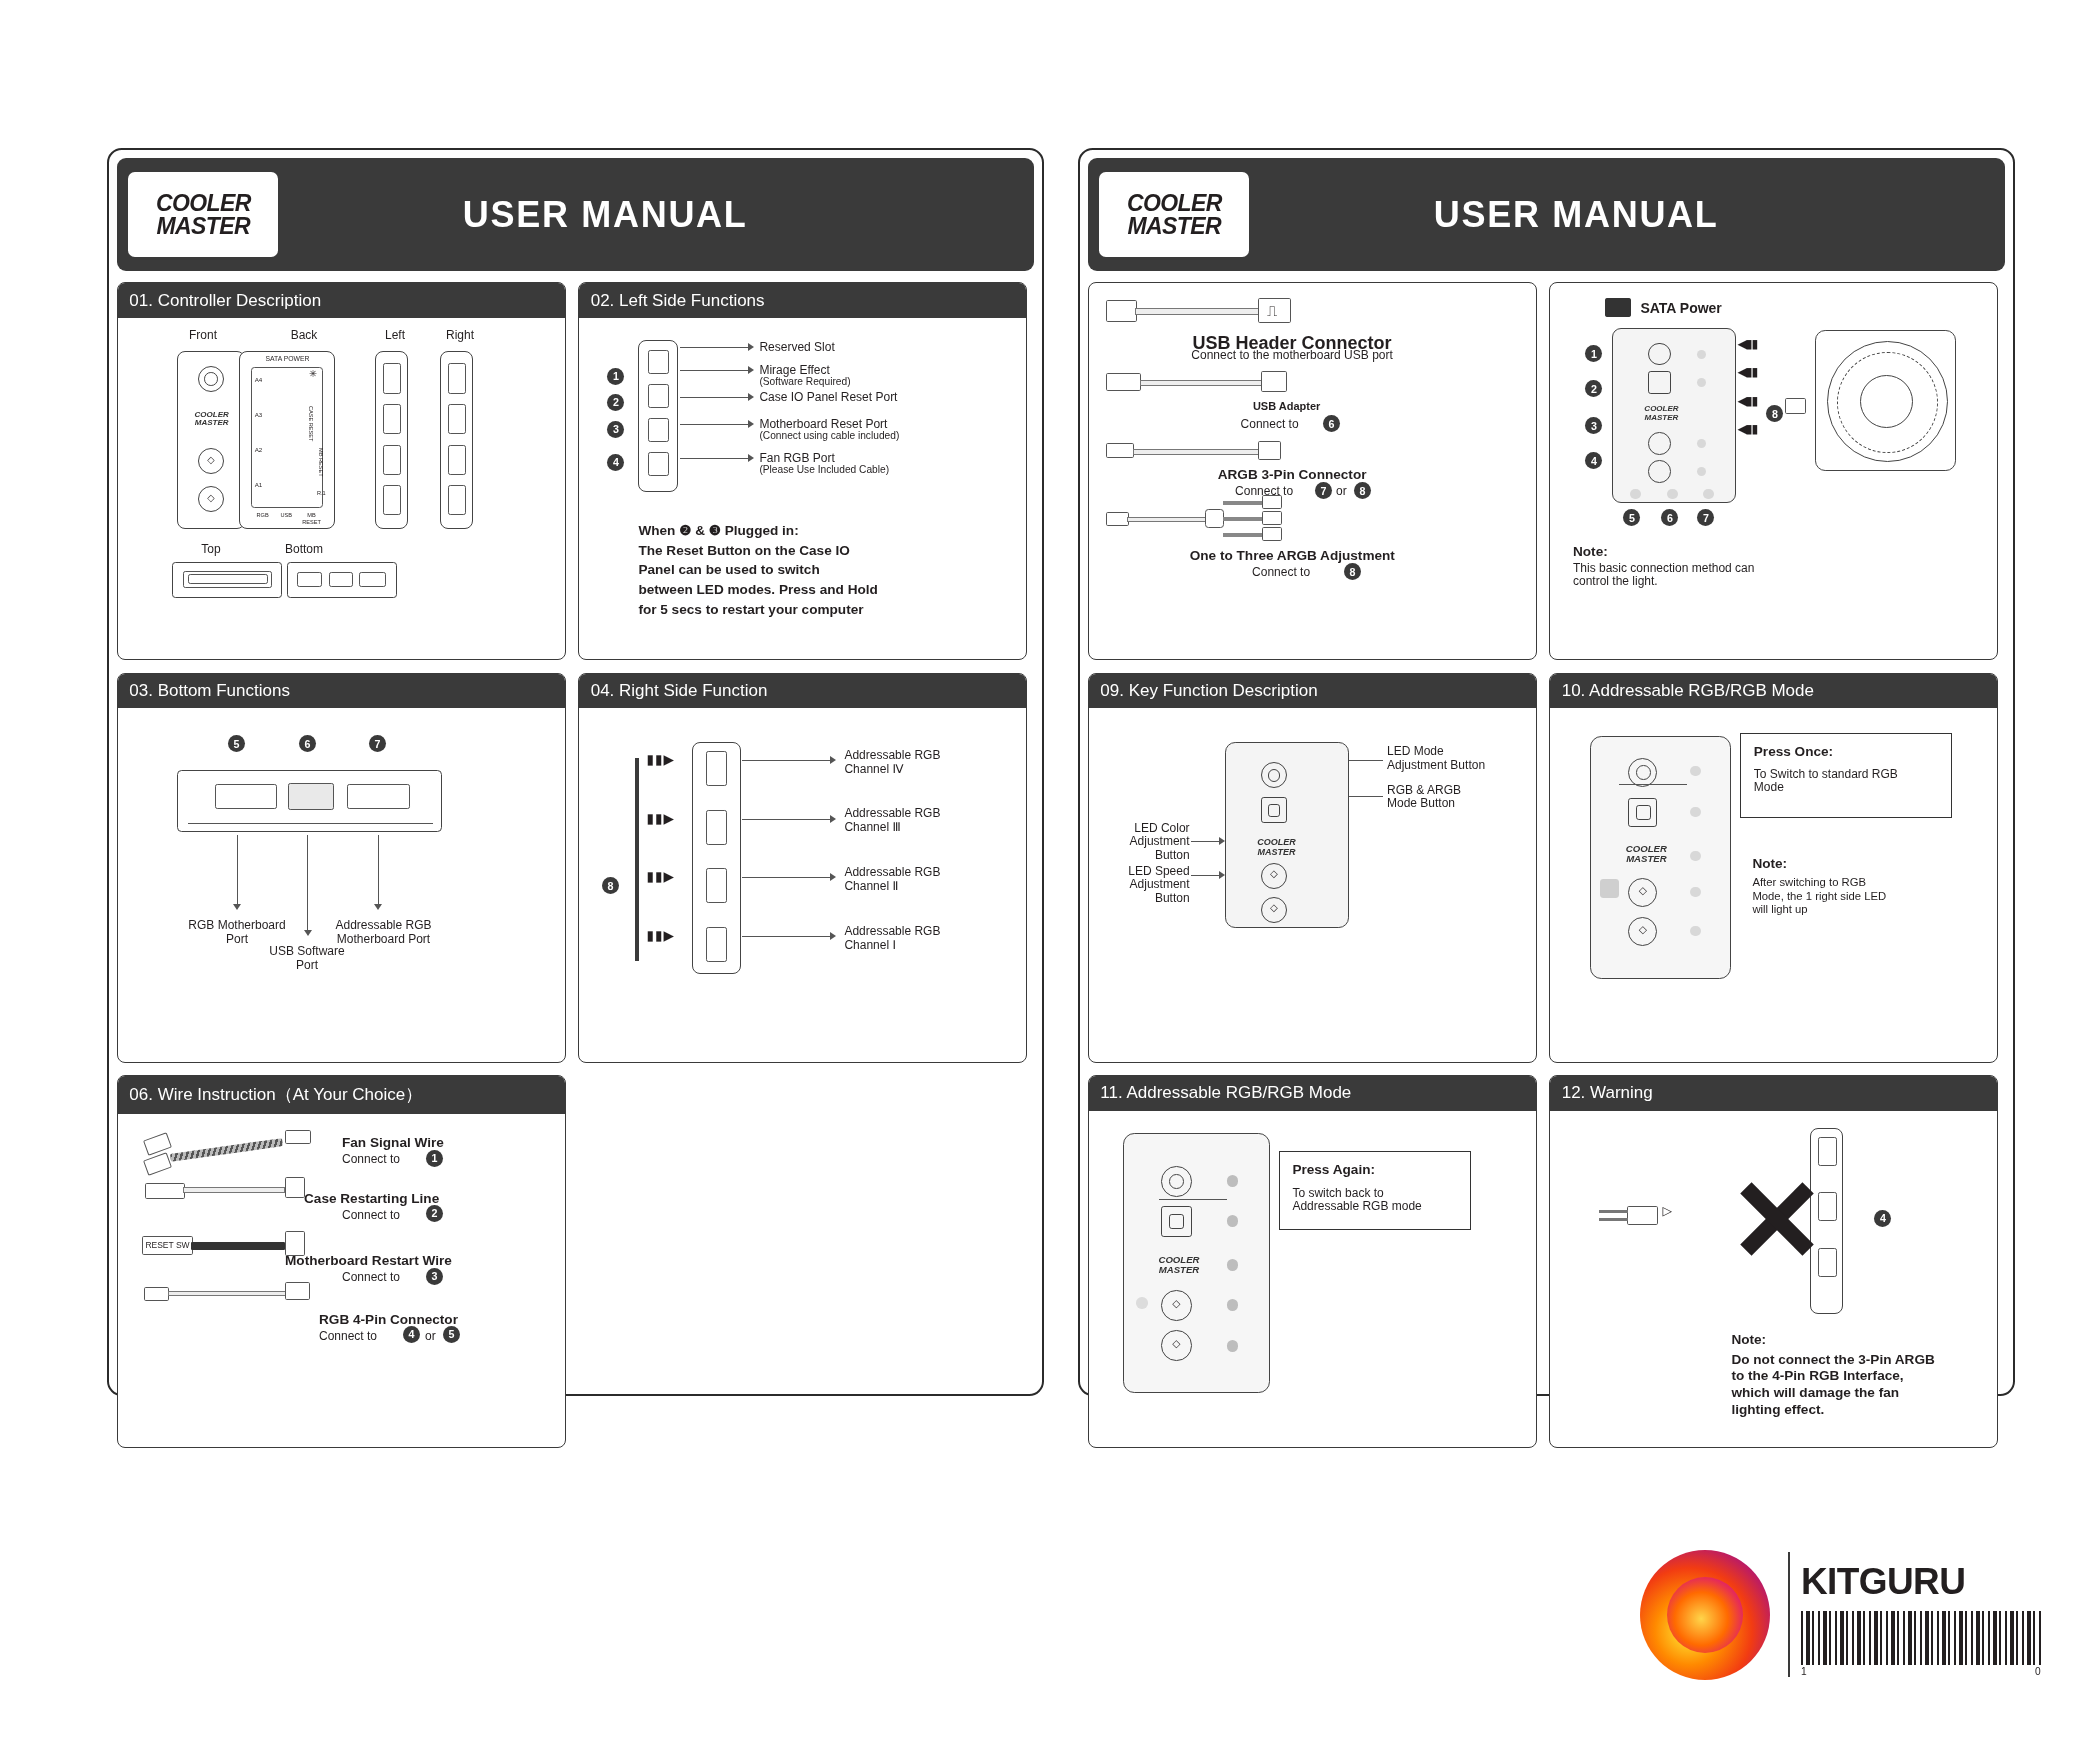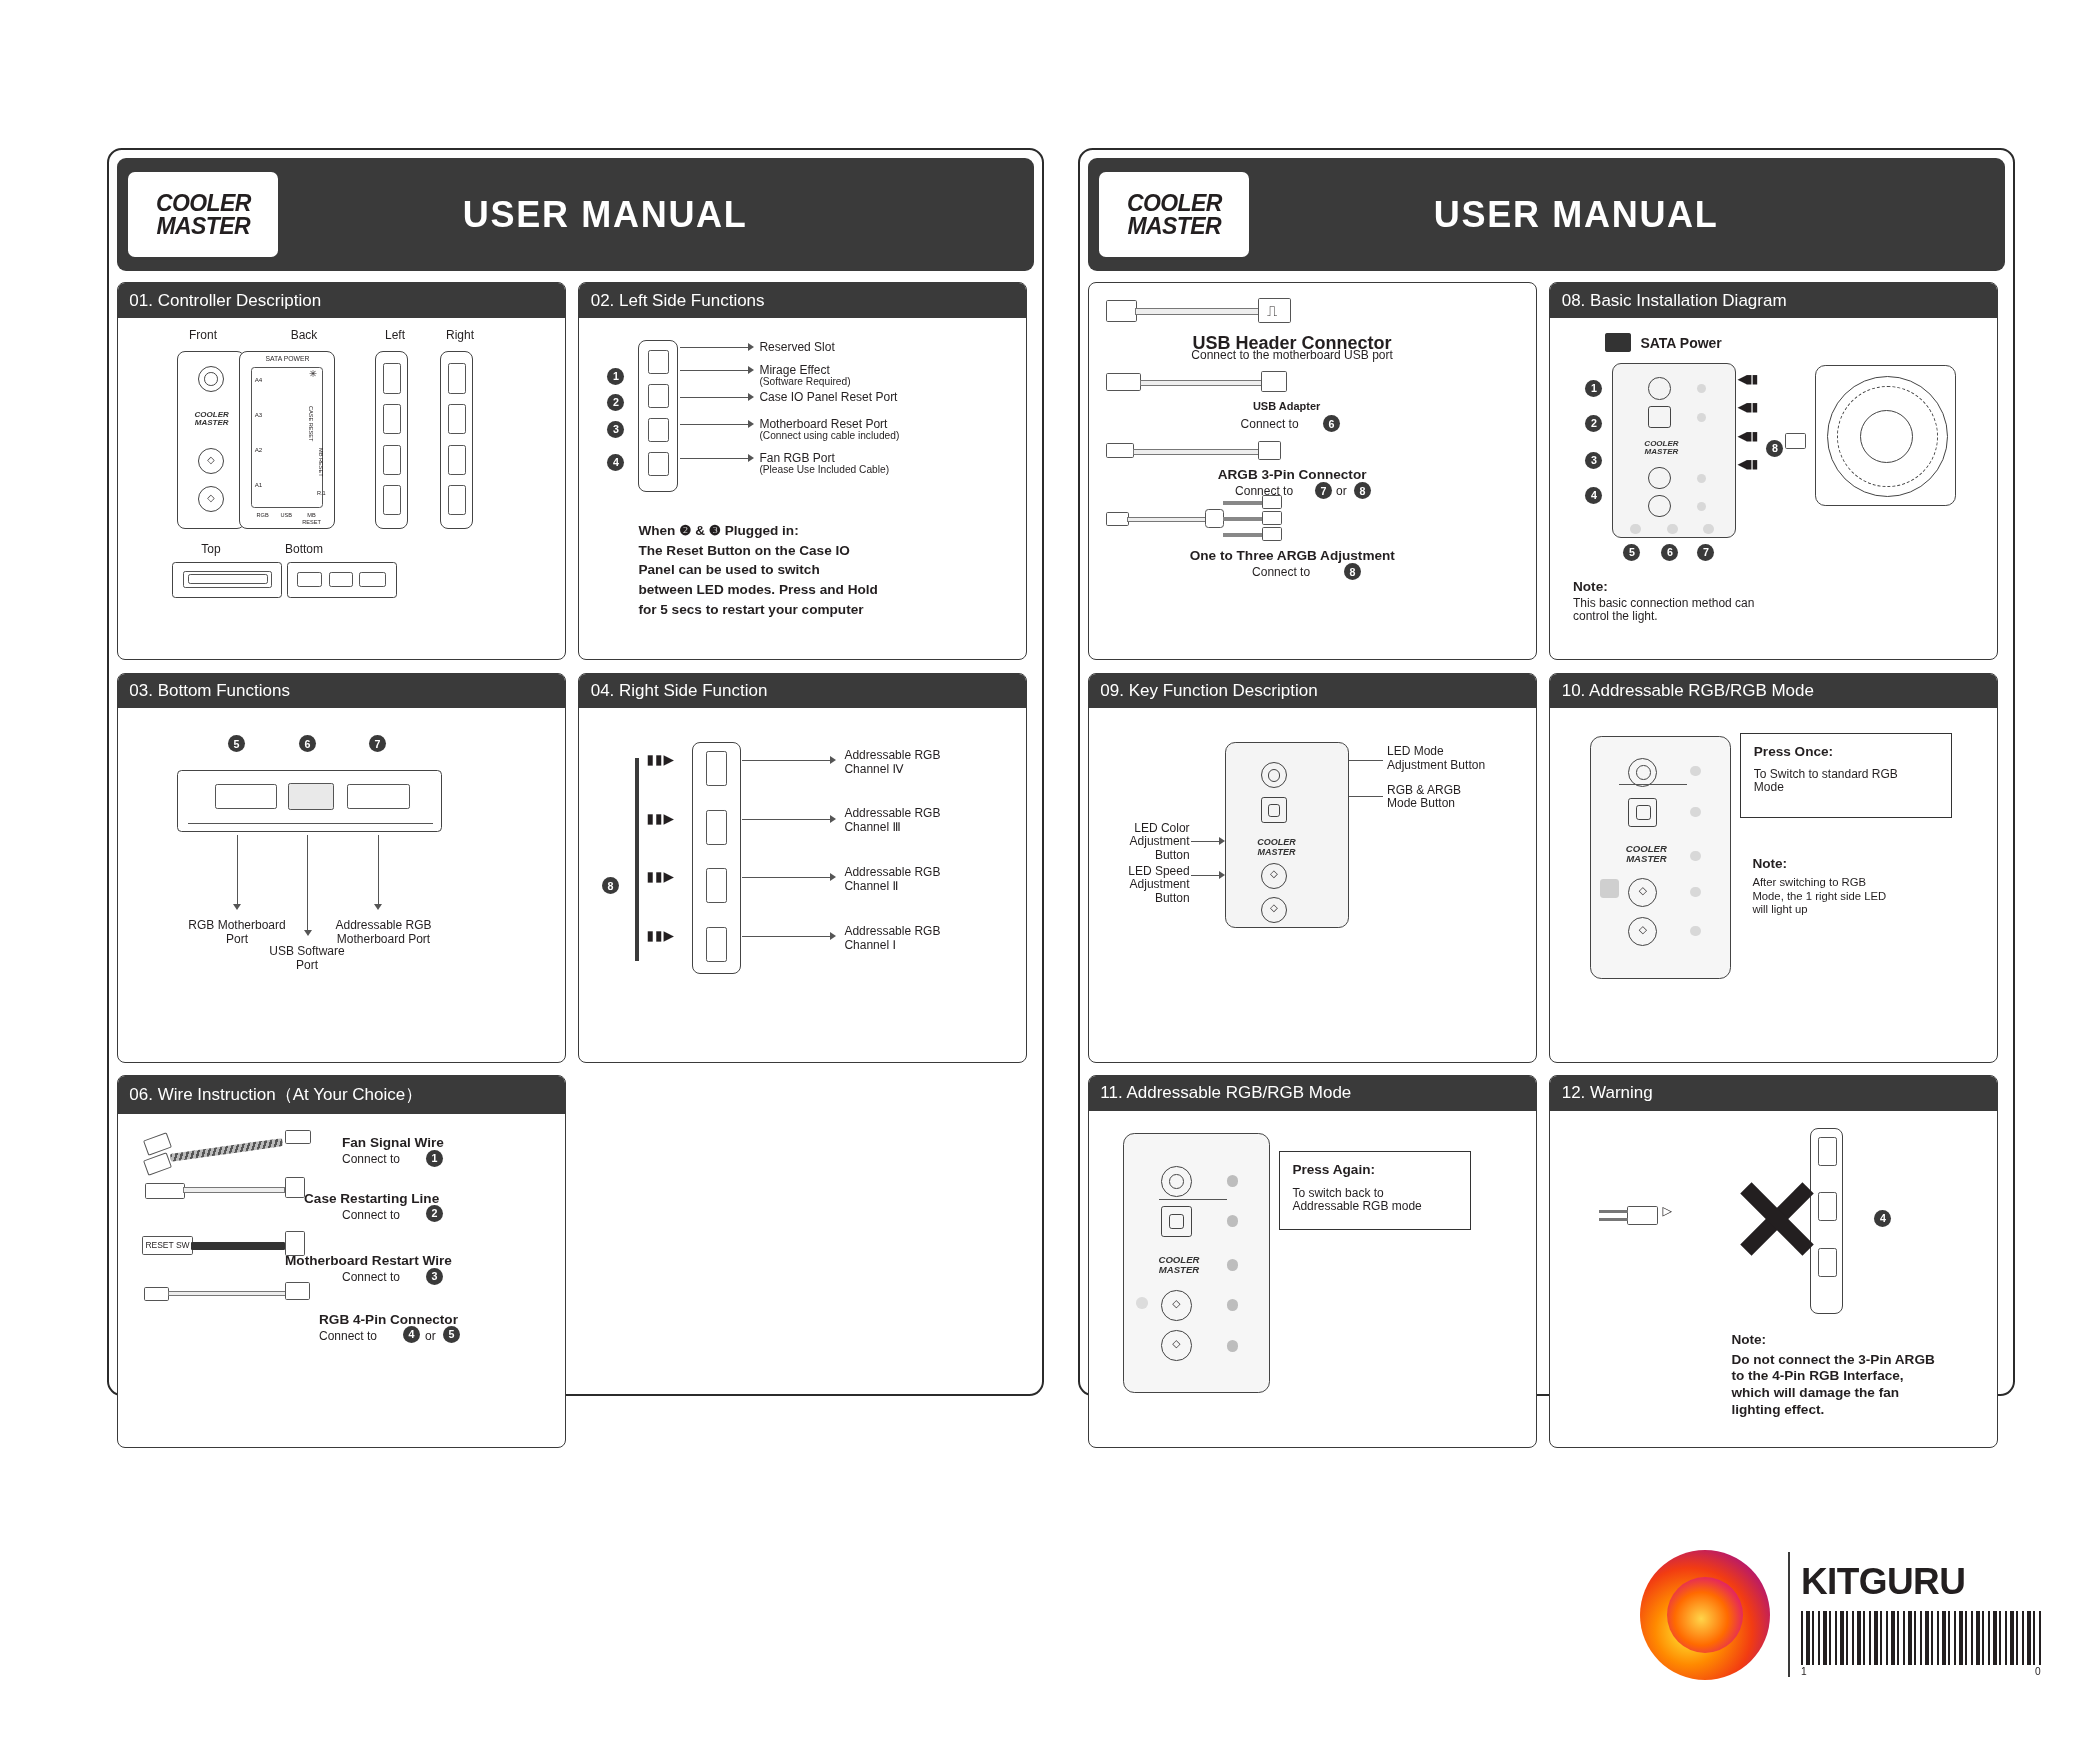--- a/index.html
+++ b/index.html
@@ -341,21 +341,20 @@
         <div class="conn" style="left:173px;top:212px;width:20.3px;height:13.6px;"></div>
         <div class="conn" style="left:173px;top:228px;width:20.3px;height:13.6px;"></div>
         <div class="conn" style="left:173px;top:244px;width:20.3px;height:13.6px;"></div>
         <div class="lbl b c" style="left:11.3px;top:265px;width:384px;font-size:13.6px">One to Three ARGB Adjustment</div>
         <div class="lbl c" style="left:22.6px;top:282px;width:339px">Connect to</div>
         <div class="numabs" style="left:255px;top:280px">8</div>
       </div>
     </div>
 
     <div class="panel h-tall">
-      <div class="phead">08. Basic Installation Diagram</div>
       <div class="pbody" style="height:356px">
         <div class="conn" style="left:55px;top:14.7px;width:26px;height:19px;background:#333;border-color:#333"></div>
         <div class="lbl b" style="left:90px;top:17px;font-size:14px">SATA Power</div>
 
         <div class="ctrl" style="left:62px;top:45px;width:124px;height:175px;background:#f4f4f4;border-radius:9px">
           <div class="btn-o" style="left:35px;top:13.6px;width:22.6px;height:22.6px;"></div>
           <div class="btn-sq" style="left:35px;top:42px;width:22.6px;height:22.6px;"></div>
           <div class="cm-mini" style="left:22.6px;top:76px;width:51px;">COOLER<br>MASTER</div>
           <div class="btn-o" style="left:35px;top:103px;width:22.6px;height:22.6px;"></div>
           <div class="btn-o" style="left:35px;top:131px;width:22.6px;height:22.6px;"></div>

